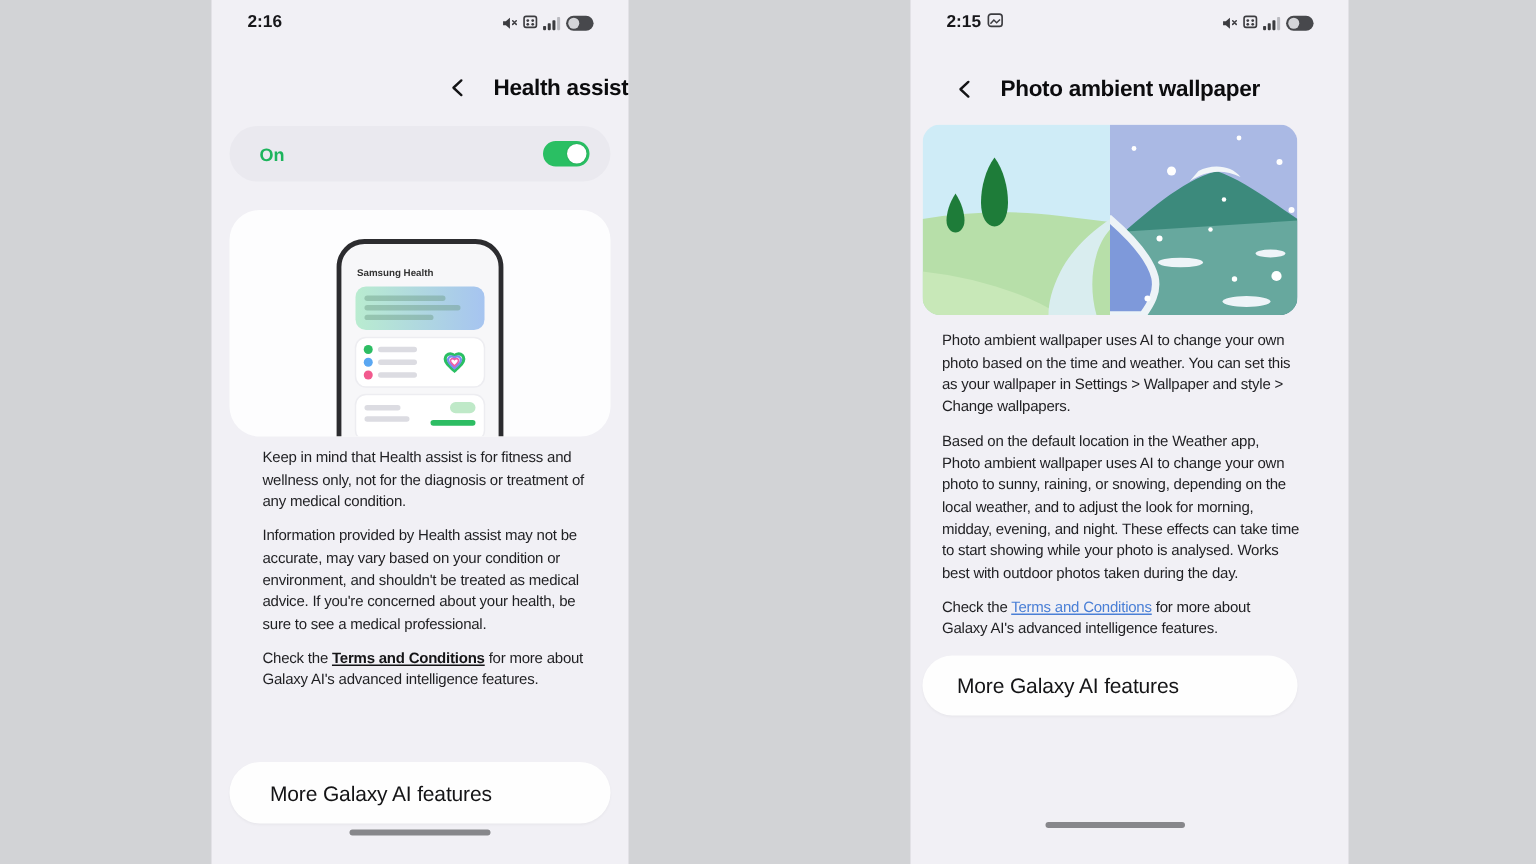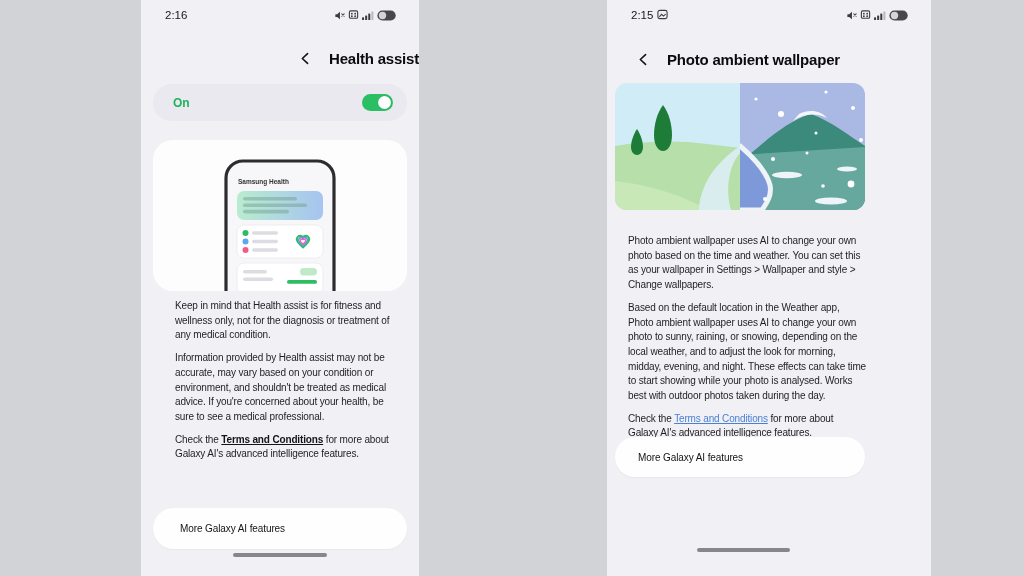--- a/index.html
+++ b/index.html
@@ -6,30 +6,30 @@
   body{
     width:1024px;height:576px;position:relative;overflow:hidden;
     background:#d2d3d6;
     font-family:"Liberation Sans","DejaVu Sans",sans-serif;
     -webkit-font-smoothing:antialiased;
   }
   .phone{
     position:absolute;top:0;height:576px;background:#f1f0f5;overflow:hidden;
   }
   #phone-left{left:141px;width:278px;}
-  #phone-right{left:607px;width:292px;padding-left:32px;}
+  #phone-right{left:607px;width:292px;}
 
   
   .statusbar{
     position:absolute;top:4px;left:0;right:0;height:22px;
     display:flex;align-items:center;justify-content:space-between;
     padding:0 22px 0 24px;box-sizing:border-box;
   }
   .status-left{display:flex;align-items:center;gap:4px;}
-  .status-time{font-size:11.5px;font-weight:400;color:#17171a;letter-spacing:0;}
+  .status-time{font-size:11.5px;font-weight:700;color:#17171a;letter-spacing:0;}
   .status-icons{display:flex;align-items:center;gap:3px;}
   .status-icons svg{display:block;}
 
   
   .header{position:absolute;left:0;right:0;display:flex;align-items:center;}
   #phone-left .header{top:44px;height:28px;justify-content:flex-end;}
   #phone-right .header{top:46px;height:26px;margin-left:20px;}
   .back-btn{width:30px;display:flex;justify-content:flex-end;padding-right:4px;box-sizing:border-box;cursor:pointer;}
   #phone-right .back-btn{width:28px;}
   .page-title{font-size:15px;font-weight:700;color:#0c0c0e;margin-left:12px;letter-spacing:-0.2px;}
@@ -55,33 +55,33 @@
     background:#fdfdfe;overflow:hidden;
   }
   .wallpaper-illus{
     position:absolute;left:8px;top:83px;width:250px;height:127px;border-radius:12px;overflow:hidden;
   }
   .illus-card svg,.wallpaper-illus svg{display:block;}
 
   
   .body-text{position:absolute;color:#1f1f22;}
   #phone-left .body-text{left:34px;top:299px;width:230px;}
-  #phone-right .body-text{left:21px;top:234px;width:238px;}
+  #phone-right .body-text{left:21px;top:221px;width:238px;}
   .body-text p{margin:0 0 8px 0;font-size:10px;line-height:14.7px;letter-spacing:-0.15px;}
   .terms-link-bold{font-weight:700;text-decoration:underline;color:#141416;cursor:pointer;}
   .terms-link-blue{color:#4a7fd6;text-decoration:underline;cursor:pointer;}
 
   
   .more-btn{
     position:absolute;border-radius:21px;background:#fefefe;display:flex;align-items:center;
     box-shadow:0 1px 2px rgba(0,0,0,.04);cursor:pointer;
   }
   #phone-left .more-btn{left:12px;top:508px;width:254px;height:41px;padding-left:27px;box-sizing:border-box;}
   #phone-right .more-btn{left:8px;top:437px;width:250px;height:40px;padding-left:23px;box-sizing:border-box;}
-  .more-btn span{font-size:10px;color:#141416;letter-spacing:-0.1px;}
+  .more-btn span{font-size:14px;color:#141416;letter-spacing:-0.1px;}
 
   
   .nav-handle{position:absolute;height:3.5px;border-radius:2px;background:#87878b;}
   #phone-left .nav-handle{left:92px;width:94px;top:553px;}
   #phone-right .nav-handle{left:90px;width:93px;top:548px;}
 </style>
 </head>
 <body>
 
 <section class="phone" id="phone-left">

